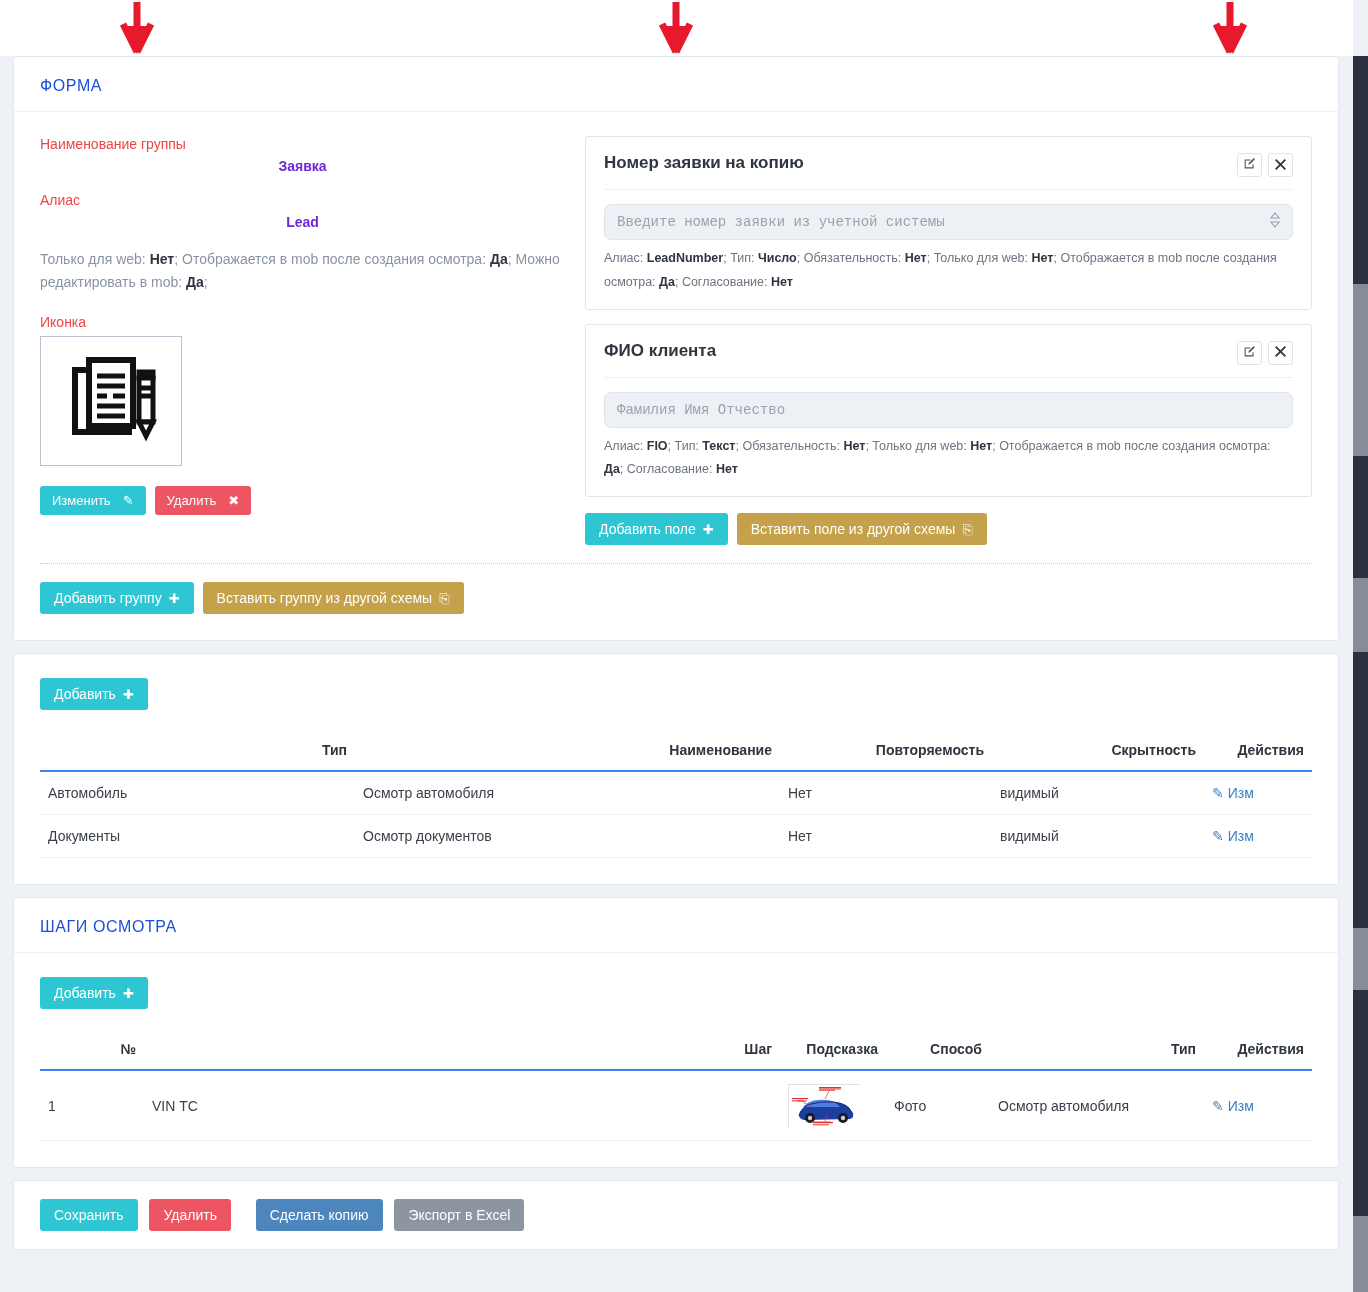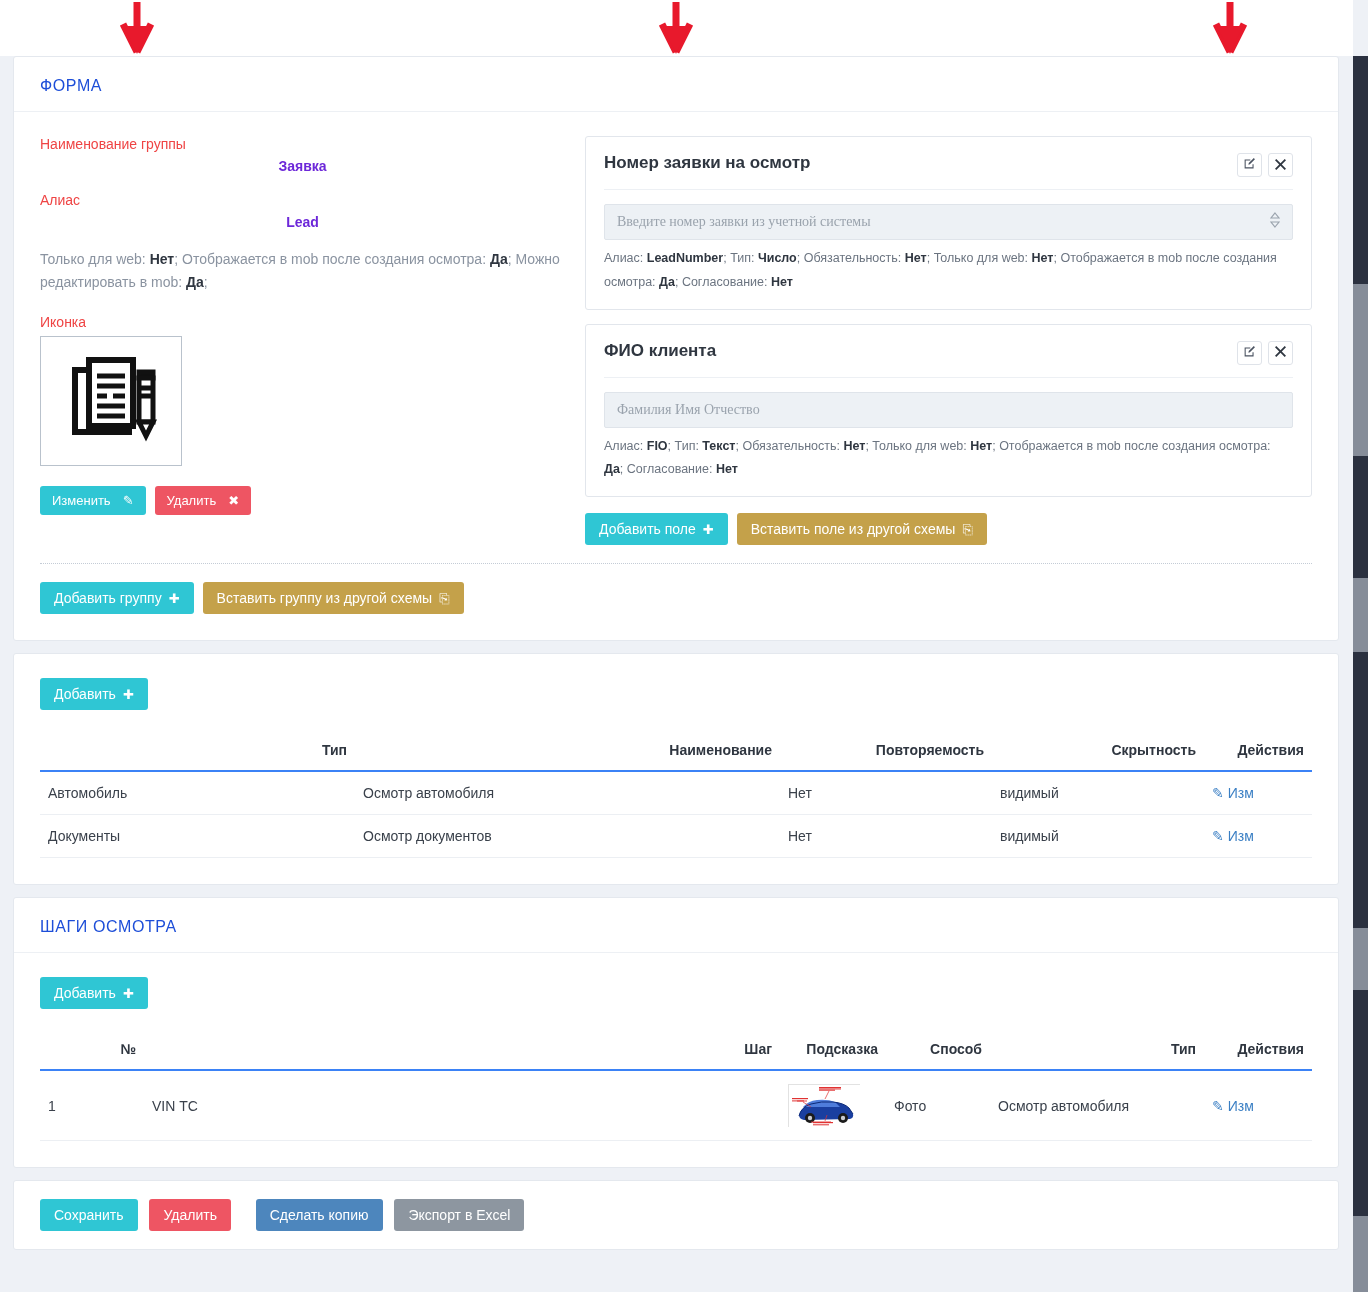--- a/index.html
+++ b/index.html
@@ -100,23 +100,23 @@
   }
   .field-name { font-size:17px; font-weight:bold; color:#2f3640; }
   .icon-btns { display:flex; gap:6px; }
   .ibtn {
     width:25px; height:24px; border:1px solid #dfe3e9; background:#fff;
     border-radius:3px; display:flex; align-items:center; justify-content:center;
     cursor:pointer; color:#4a5260;
   }
   .inp {
     width:100%; height:36px; background:#edf1f5; border:1px solid #dfe4ea;
-    border-radius:2px; color:#9aa3ad; font-size:14px;
+    border-radius:7px; color:#9aa3ad; font-size:14px;
     padding:0 12px; display:flex; align-items:center; position:relative;
-    font-family:Liberation Serif, serif;
+    font-family:Liberation Mono, monospace;
   }
   .spin { position:absolute; right:12px; top:50%; transform:translateY(-50%); color:#9aa3ad; }
   .field-meta { color:#6b7480; font-size:12.5px; line-height:1.9; margin-top:7px; }
   .field-meta b { color:#2f3640; }
 
   
   table.tbl { width:100%; border-collapse:collapse; margin-top:22px; }
   table.tbl th {
     text-align:right; font-size:14px; font-weight:bold; color:#2f3640;
     padding:10px 8px 12px 8px; border-bottom:2px solid #3b82f6;
@@ -221,21 +221,21 @@
               <span>Удалить</span>
               <span class="g">✖</span>
             </button>
           </div>
         </div>
 
         <div class="col-right">
 
           <div class="field-card">
             <div class="field-head">
-              <div class="field-name">Номер заявки на осмотр</div>
+              <div class="field-name">Номер заявки на копию</div>
               <div class="icon-btns">
                 <button class="ibtn">
                   <span>
                     <svg width="13" height="13" viewBox="0 0 16 16">
                         <path d="M2 3h7v1.3H3.3v8.4h8.4V9H13v5H2z" fill="#4a5260"></path>
                         <path d="M13.3 1.3l1.4 1.4-6.2 6.2-1.9.5.5-1.9z" fill="#4a5260"></path>
                       </svg>
                   </span>
                 </button>
                 <button class="ibtn">

